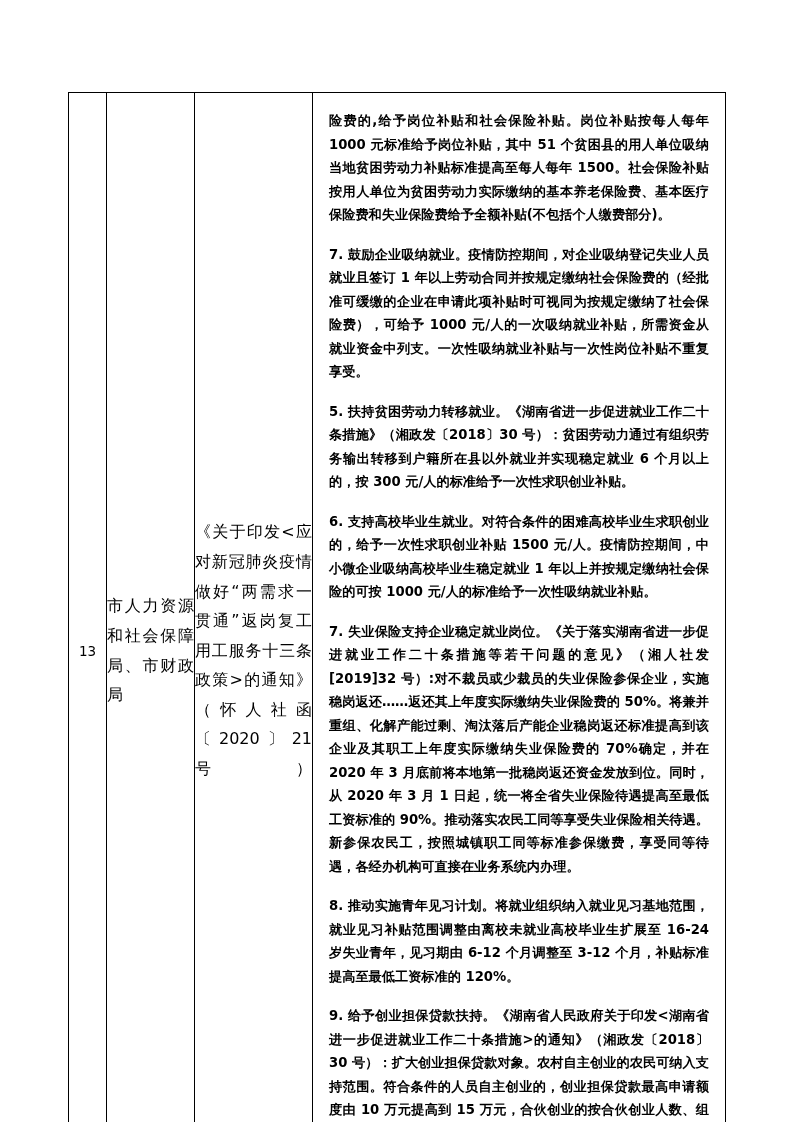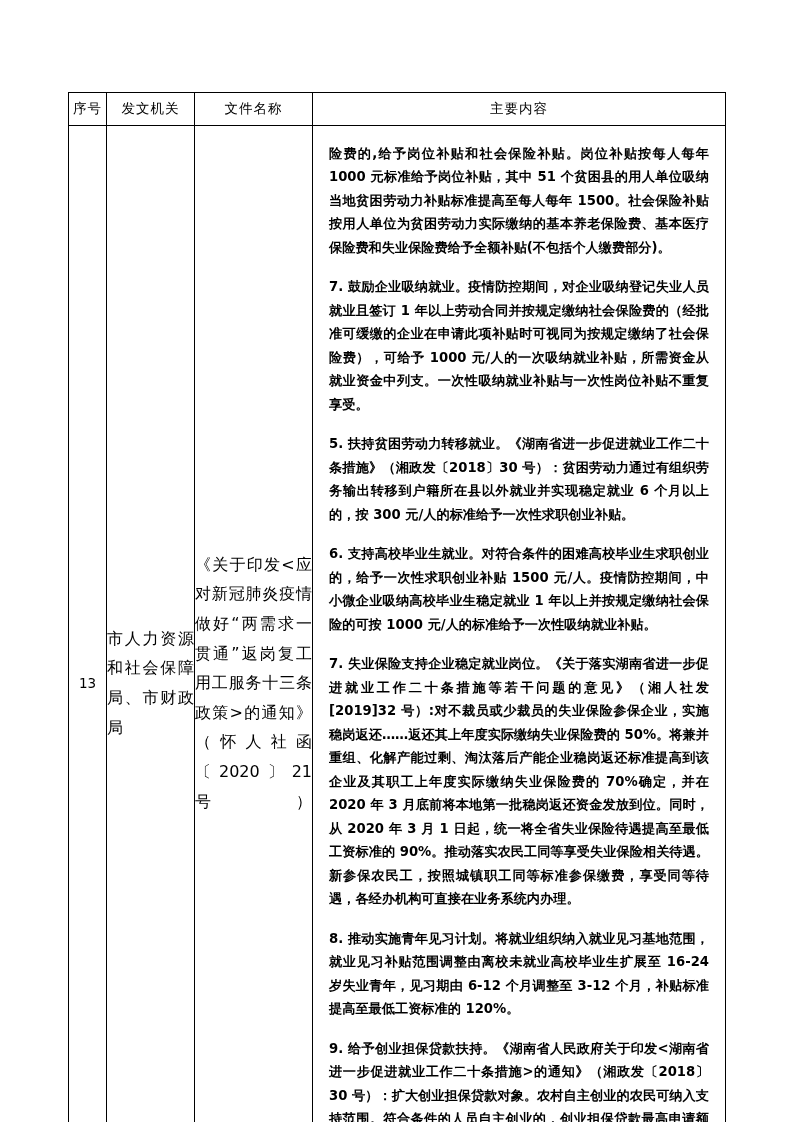--- a/index.html
+++ b/index.html
@@ -105,26 +105,20 @@
 <div class="page">
 
   <table class="doc-table">
     <colgroup>
       <col class="col-seq">
       <col class="col-org">
       <col class="col-doc">
       <col class="col-main">
     </colgroup>
     <tbody>
-      <tr class="hdr">
-        <td class="seq-head">序号</td>
-        <td>发文机关</td>
-        <td>文件名称</td>
-        <td>主要内容</td>
-      </tr>
       <tr class="body-row">
         <td class="cell-seq">13</td>
         <td class="cell-org">市人力资源和社会保障局、市财政局</td>
         <td class="cell-doc">《关于印发&lt;应对新冠肺炎疫情做好“两需求一贯通”返岗复工用工服务十三条政策&gt;的通知》（怀人社函〔2020〕21号）</td>
         <td class="cell-main">
           <p>险费的,给予岗位补贴和社会保险补贴。岗位补贴按每人每年 1000 元标准给予岗位补贴，其中 51 个贫困县的用人单位吸纳当地贫困劳动力补贴标准提高至每人每年 1500。社会保险补贴按用人单位为贫困劳动力实际缴纳的基本养老保险费、基本医疗保险费和失业保险费给予全额补贴(不包括个人缴费部分)。</p>
           <p>7. 鼓励企业吸纳就业。疫情防控期间，对企业吸纳登记失业人员就业且签订 1 年以上劳动合同并按规定缴纳社会保险费的（经批准可缓缴的企业在申请此项补贴时可视同为按规定缴纳了社会保险费），可给予 1000 元/人的一次吸纳就业补贴，所需资金从就业资金中列支。一次性吸纳就业补贴与一次性岗位补贴不重复享受。</p>
           <p>5. 扶持贫困劳动力转移就业。《湖南省进一步促进就业工作二十条措施》（湘政发〔2018〕30 号）：贫困劳动力通过有组织劳务输出转移到户籍所在县以外就业并实现稳定就业 6 个月以上的，按 300 元/人的标准给予一次性求职创业补贴。</p>
           <p>6. 支持高校毕业生就业。对符合条件的困难高校毕业生求职创业的，给予一次性求职创业补贴 1500 元/人。疫情防控期间，中小微企业吸纳高校毕业生稳定就业 1 年以上并按规定缴纳社会保险的可按 1000 元/人的标准给予一次性吸纳就业补贴。</p>
           <p>7. 失业保险支持企业稳定就业岗位。《关于落实湖南省进一步促进就业工作二十条措施等若干问题的意见》（湘人社发[2019]32 号）:对不裁员或少裁员的失业保险参保企业，实施稳岗返还……返还其上年度实际缴纳失业保险费的 50%。将兼并重组、化解产能过剩、淘汰落后产能企业稳岗返还标准提高到该企业及其职工上年度实际缴纳失业保险费的 70%确定，并在 2020 年 3 月底前将本地第一批稳岗返还资金发放到位。同时，从 2020 年 3 月 1 日起，统一将全省失业保险待遇提高至最低工资标准的 90%。推动落实农民工同等享受失业保险相关待遇。新参保农民工，按照城镇职工同等标准参保缴费，享受同等待遇，各经办机构可直接在业务系统内办理。</p>

